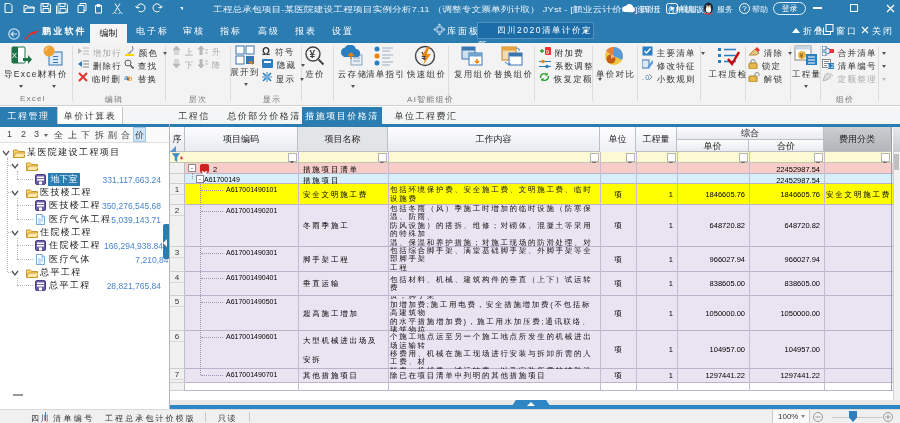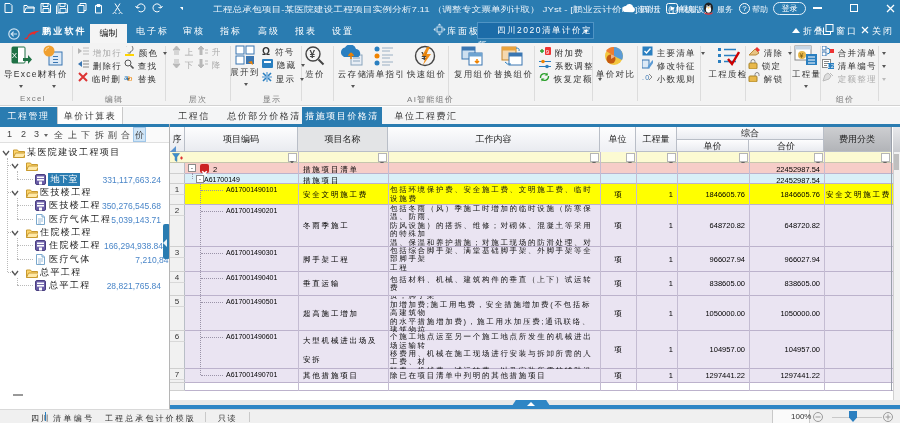--- a/index.html
+++ b/index.html
@@ -619,21 +619,21 @@
 <div class="ab" style="left:512px;top:400px;width:38px;height:6px;background:#2f86c5;clip-path:polygon(10% 0,90% 0,100% 100%,0 100%)"></div>
 <div class="ab" style="left:527px;top:402px;width:0;height:0;border-left:4px solid transparent;border-right:4px solid transparent;border-bottom:4px solid #fff"></div>
 <div class="ab" id="statusbar">
 <div class="ab" style="left:31px;top:3px;letter-spacing:1.5px">四川</div>
 <div class="ab" style="left:45px;top:2px;width:1px;height:9px;background:#2a7fc0"></div>
 <div class="ab" style="left:53px;top:3px;letter-spacing:2.4px">清单编号</div>
 <div class="ab" style="left:105px;top:3px;letter-spacing:2.1px">工程总承包计价模版</div>
 <div class="ab" style="left:205px;top:2px;width:1px;height:10px;background:#c9c9c9"></div>
 <div class="ab" style="left:218px;top:3px;letter-spacing:1.5px">只读</div>
 <div class="ab" style="left:249px;top:2px;width:1px;height:10px;background:#c9c9c9"></div>
-<div class="ab" style="left:772px;top:0px;width:38px;height:14px;background:#fafafa;border-left:1px solid #c9c9c9;border-right:1px solid #c9c9c9;text-align:left"><span style="margin-left:18px;font-size:8px;line-height:13px">100%</span><span class="dn" style="margin-left:3px;border-top-color:#888"></span></div>
+<div class="ab" style="left:772px;top:0px;width:38px;height:14px;background:#fafafa;border-left:1px solid #c9c9c9;border-right:1px solid #c9c9c9;text-align:left"><span style="margin-left:5px;font-size:8px;line-height:13px">100%</span><span class="dn" style="margin-left:3px;border-top-color:#888"></span></div>
 <svg class="ab" style="left:813px;top:2px" width="10" height="10" viewBox="0 0 10 10" fill="none" stroke="#9a9a9a">
         <circle cx="5" cy="5" r="4.5"></circle>
         <path d="M2.5 5 h5"></path>
       </svg>
 <div class="ab" style="left:832px;top:6.5px;width:50px;height:1.5px;background:#c8c8c8"></div>
 <div class="ab" style="left:849px;top:1px;width:8px;height:11px;background:#2a7fc0;clip-path:polygon(0 0,100% 0,100% 60%,50% 100%,0 60%)"></div>
 <svg class="ab" style="left:883px;top:2px" width="10" height="10" viewBox="0 0 10 10" fill="none" stroke="#9a9a9a">
         <circle cx="5" cy="5" r="4.5"></circle>
         <path d="M2.5 5 h5 M5 2.5 v5"></path>
       </svg>

